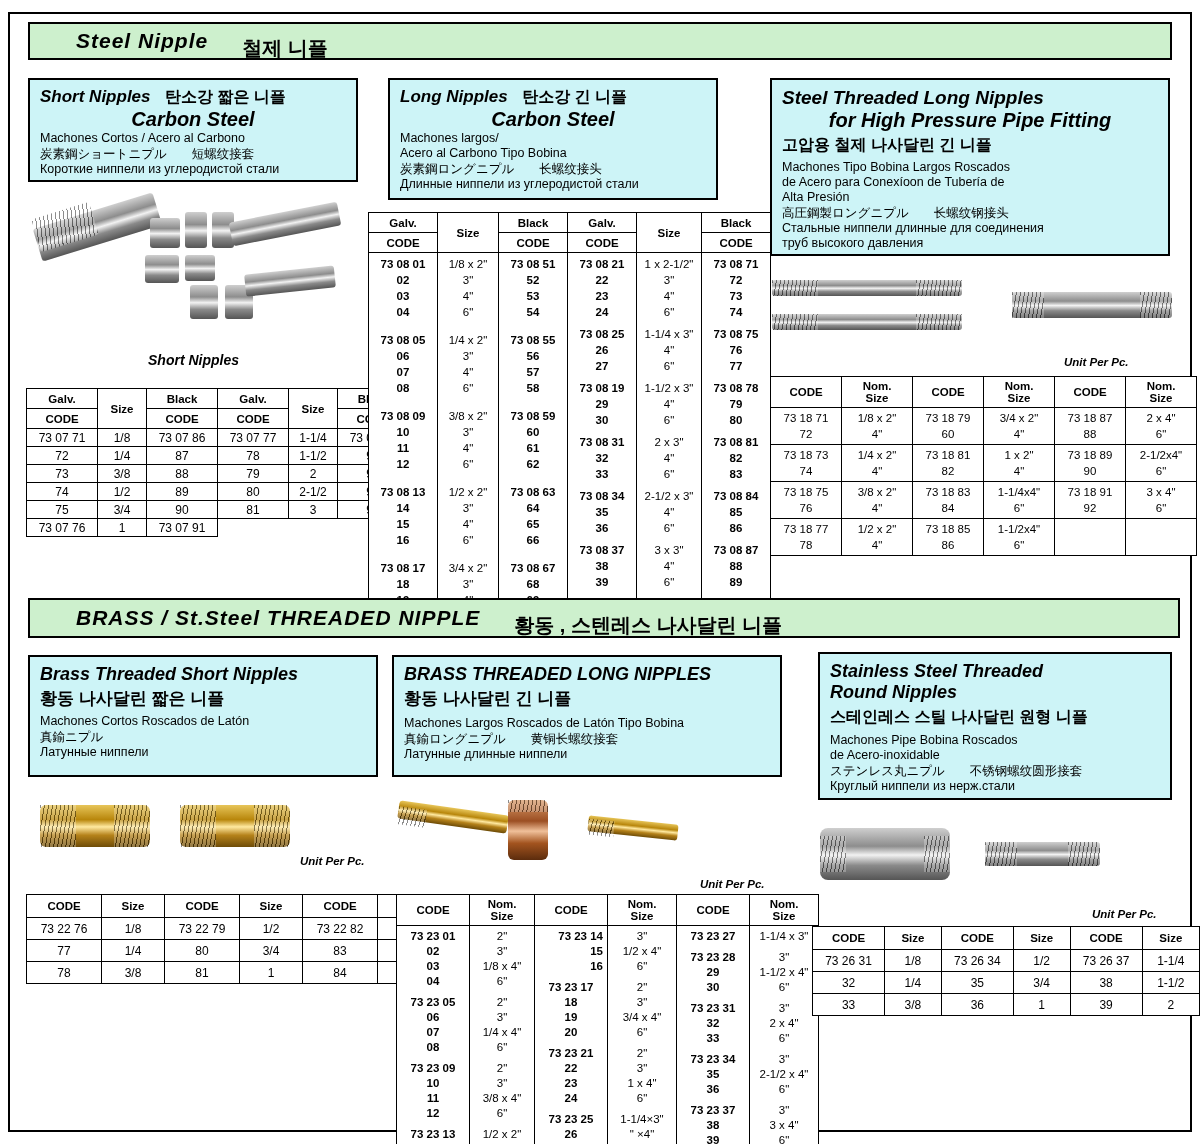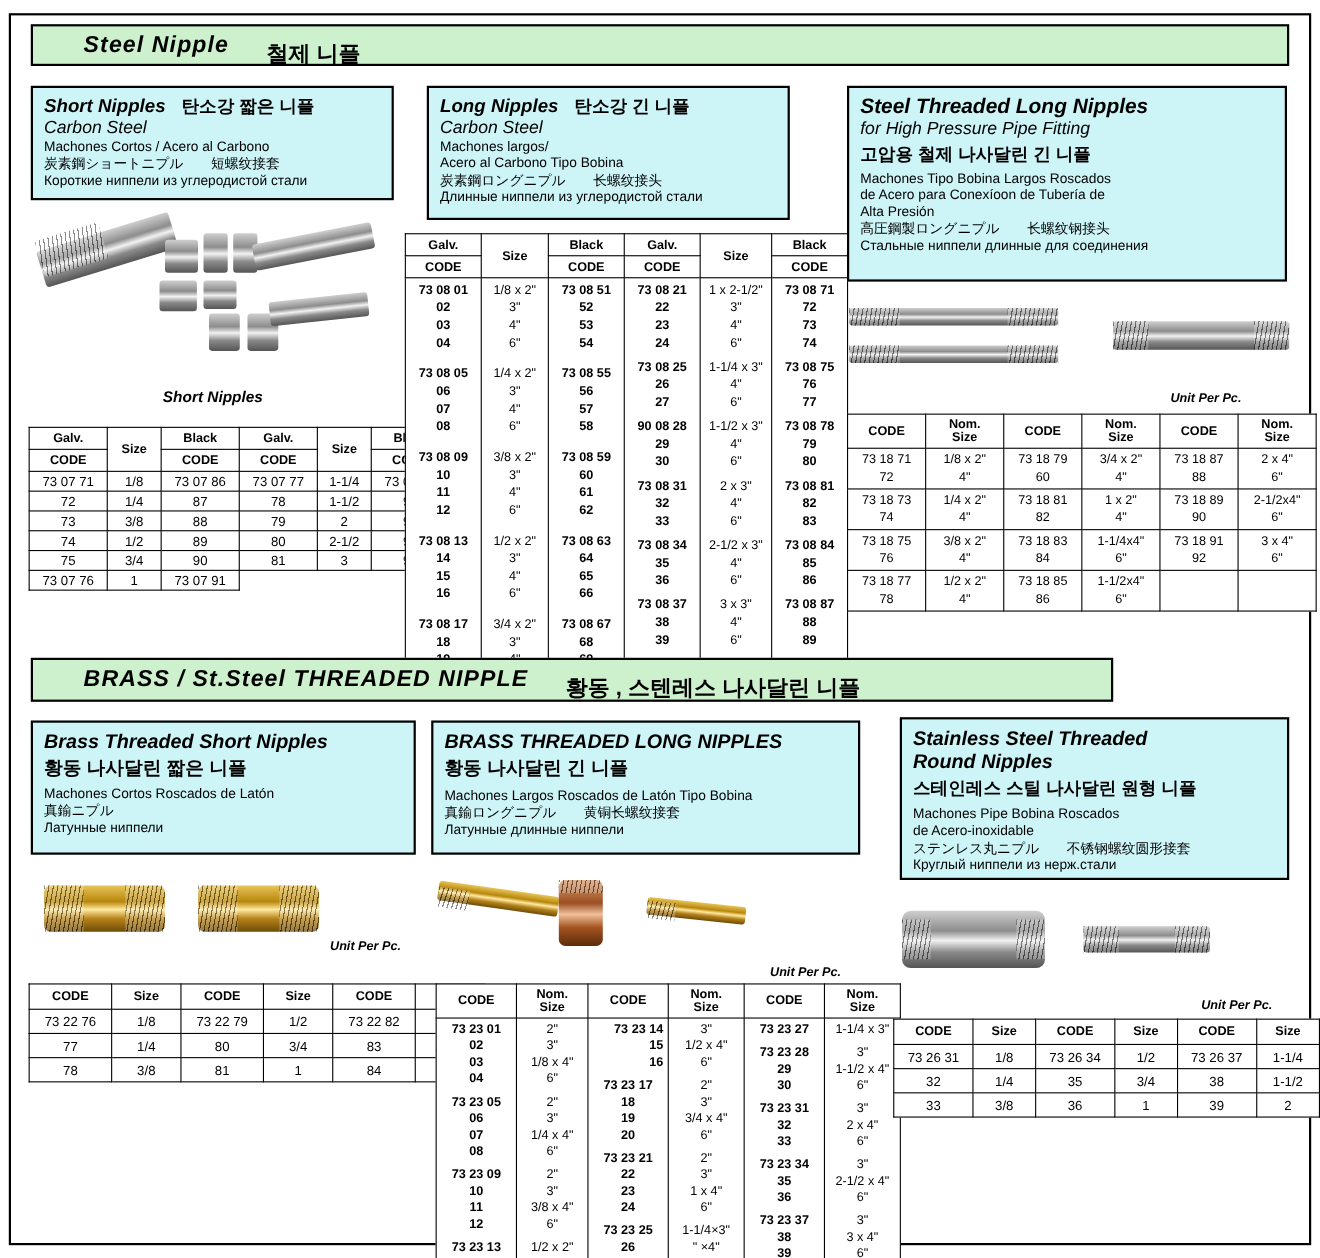--- a/index.html
+++ b/index.html
@@ -30,21 +30,21 @@
   
   .titlebox{
     position:absolute;
     background:#cdf4f7;
     border:2px solid #000;
     box-sizing:border-box;
     padding:7px 10px 6px 10px;
   }
   .titlebox .t1{font-style:italic;font-weight:bold;font-size:17px;display:inline;}
   .titlebox .t1k{font-weight:bold;font-size:16px;margin-left:10px;}
-  .titlebox .t2{font-style:italic;font-weight:normal;font-size:16px;}
+  .titlebox .t2{font-style:italic;font-weight:bold;font-size:20px;text-align:center;}
   .titlebox .sub{font-size:12.5px;line-height:15px;}
   .titlebox .subj{font-size:12.5px;line-height:16px;}
 
   
   table.grid{
     position:absolute;
     border-collapse:collapse;
     font-size:12px;
     background:#fff;
   }
@@ -324,21 +324,21 @@
                 <div style="line-height: 16px; font-weight: bold;">22</div>
                 <div style="line-height: 16px; font-weight: bold;">23</div>
                 <div style="line-height: 16px; font-weight: bold;">24</div>
               </div>
               <div style="margin-bottom: 6px;">
                 <div style="line-height: 16px; font-weight: bold;">73 08 25</div>
                 <div style="line-height: 16px; font-weight: bold;">26</div>
                 <div style="line-height: 16px; font-weight: bold;">27</div>
               </div>
               <div style="margin-bottom: 6px;">
-                <div style="line-height: 16px; font-weight: bold;">90 08 28</div>
+                <div style="line-height: 16px; font-weight: bold;">73 08 19</div>
                 <div style="line-height: 16px; font-weight: bold;">29</div>
                 <div style="line-height: 16px; font-weight: bold;">30</div>
               </div>
               <div style="margin-bottom: 6px;">
                 <div style="line-height: 16px; font-weight: bold;">73 08 31</div>
                 <div style="line-height: 16px; font-weight: bold;">32</div>
                 <div style="line-height: 16px; font-weight: bold;">33</div>
               </div>
               <div style="margin-bottom: 6px;">
                 <div style="line-height: 16px; font-weight: bold;">73 08 34</div>
@@ -428,20 +428,21 @@
 
   <div class="titlebox" style="left:770px;top:78px;width:400px;height:178px;">
     <div class="t1" style="display:block;font-size:19px;">Steel Threaded Long Nipples</div>
     <div class="t2">for High Pressure Pipe Fitting</div>
     <div style="font-weight:bold;font-size:16px;margin-top:3px;">고압용 철제 나사달린 긴 니플</div>
     <div class="sub" style="margin-top:4px;">Machones Tipo Bobina Largos Roscados</div>
     <div class="sub">de Acero para Conexíoon de Tubería de</div>
     <div class="sub">Alta Presión</div>
     <div class="subj">高圧鋼製ロングニプル　　长螺纹钢接头</div>
     <div class="sub">Стальные ниппели длинные для соединения</div>
+    <div class="sub">труб высокого давления</div>
   </div>
 
   <div class="img" style="left:772px;top:272px;width:400px;height:90px;">
     <div class="nipple" style="left:0px;top:8px;width:190px;height:16px;"></div>
     <div class="thread" style="left:0px;top:8px;width:46px;height:16px;"></div>
     <div class="thread" style="left:144px;top:8px;width:46px;height:16px;"></div>
     <div class="nipple" style="left:0px;top:42px;width:190px;height:16px;"></div>
     <div class="thread" style="left:0px;top:42px;width:46px;height:16px;"></div>
     <div class="thread" style="left:144px;top:42px;width:46px;height:16px;"></div>
     <div class="nipple" style="left:240px;top:20px;width:160px;height:26px;"></div>
@@ -517,21 +518,21 @@
       <td class="code" style="white-space:pre-line;line-height:16px;">73 18 85
 86</td>
       <td style="white-space:pre-line;line-height:16px;">1-1/2x4"
 6"</td>
       <td></td>
       <td></td>
     </tr>
   </tbody>
     </table>
 
-  <div class="banner" style="left:28px;top:598px;width:984px;height:40px;">
+  <div class="banner" style="left:28px;top:598px;width:1152px;height:40px;">
     <span class="en">BRASS / St.Steel THREADED NIPPLE</span>
     <span class="kr">황동 , 스텐레스 나사달린 니플</span>
   </div>
 
   <div class="titlebox" style="left:28px;top:655px;width:350px;height:122px;">
     <div class="t1" style="display:block;font-size:18px;">Brass Threaded Short Nipples</div>
     <div style="font-weight:bold;font-size:17px;margin-top:2px;">황동 나사달린 짧은 니플</div>
     <div class="sub" style="margin-top:4px;">Machones Cortos Roscados de Latón</div>
     <div class="subj">真鍮ニプル</div>
     <div class="sub">Латунные ниппели</div>

